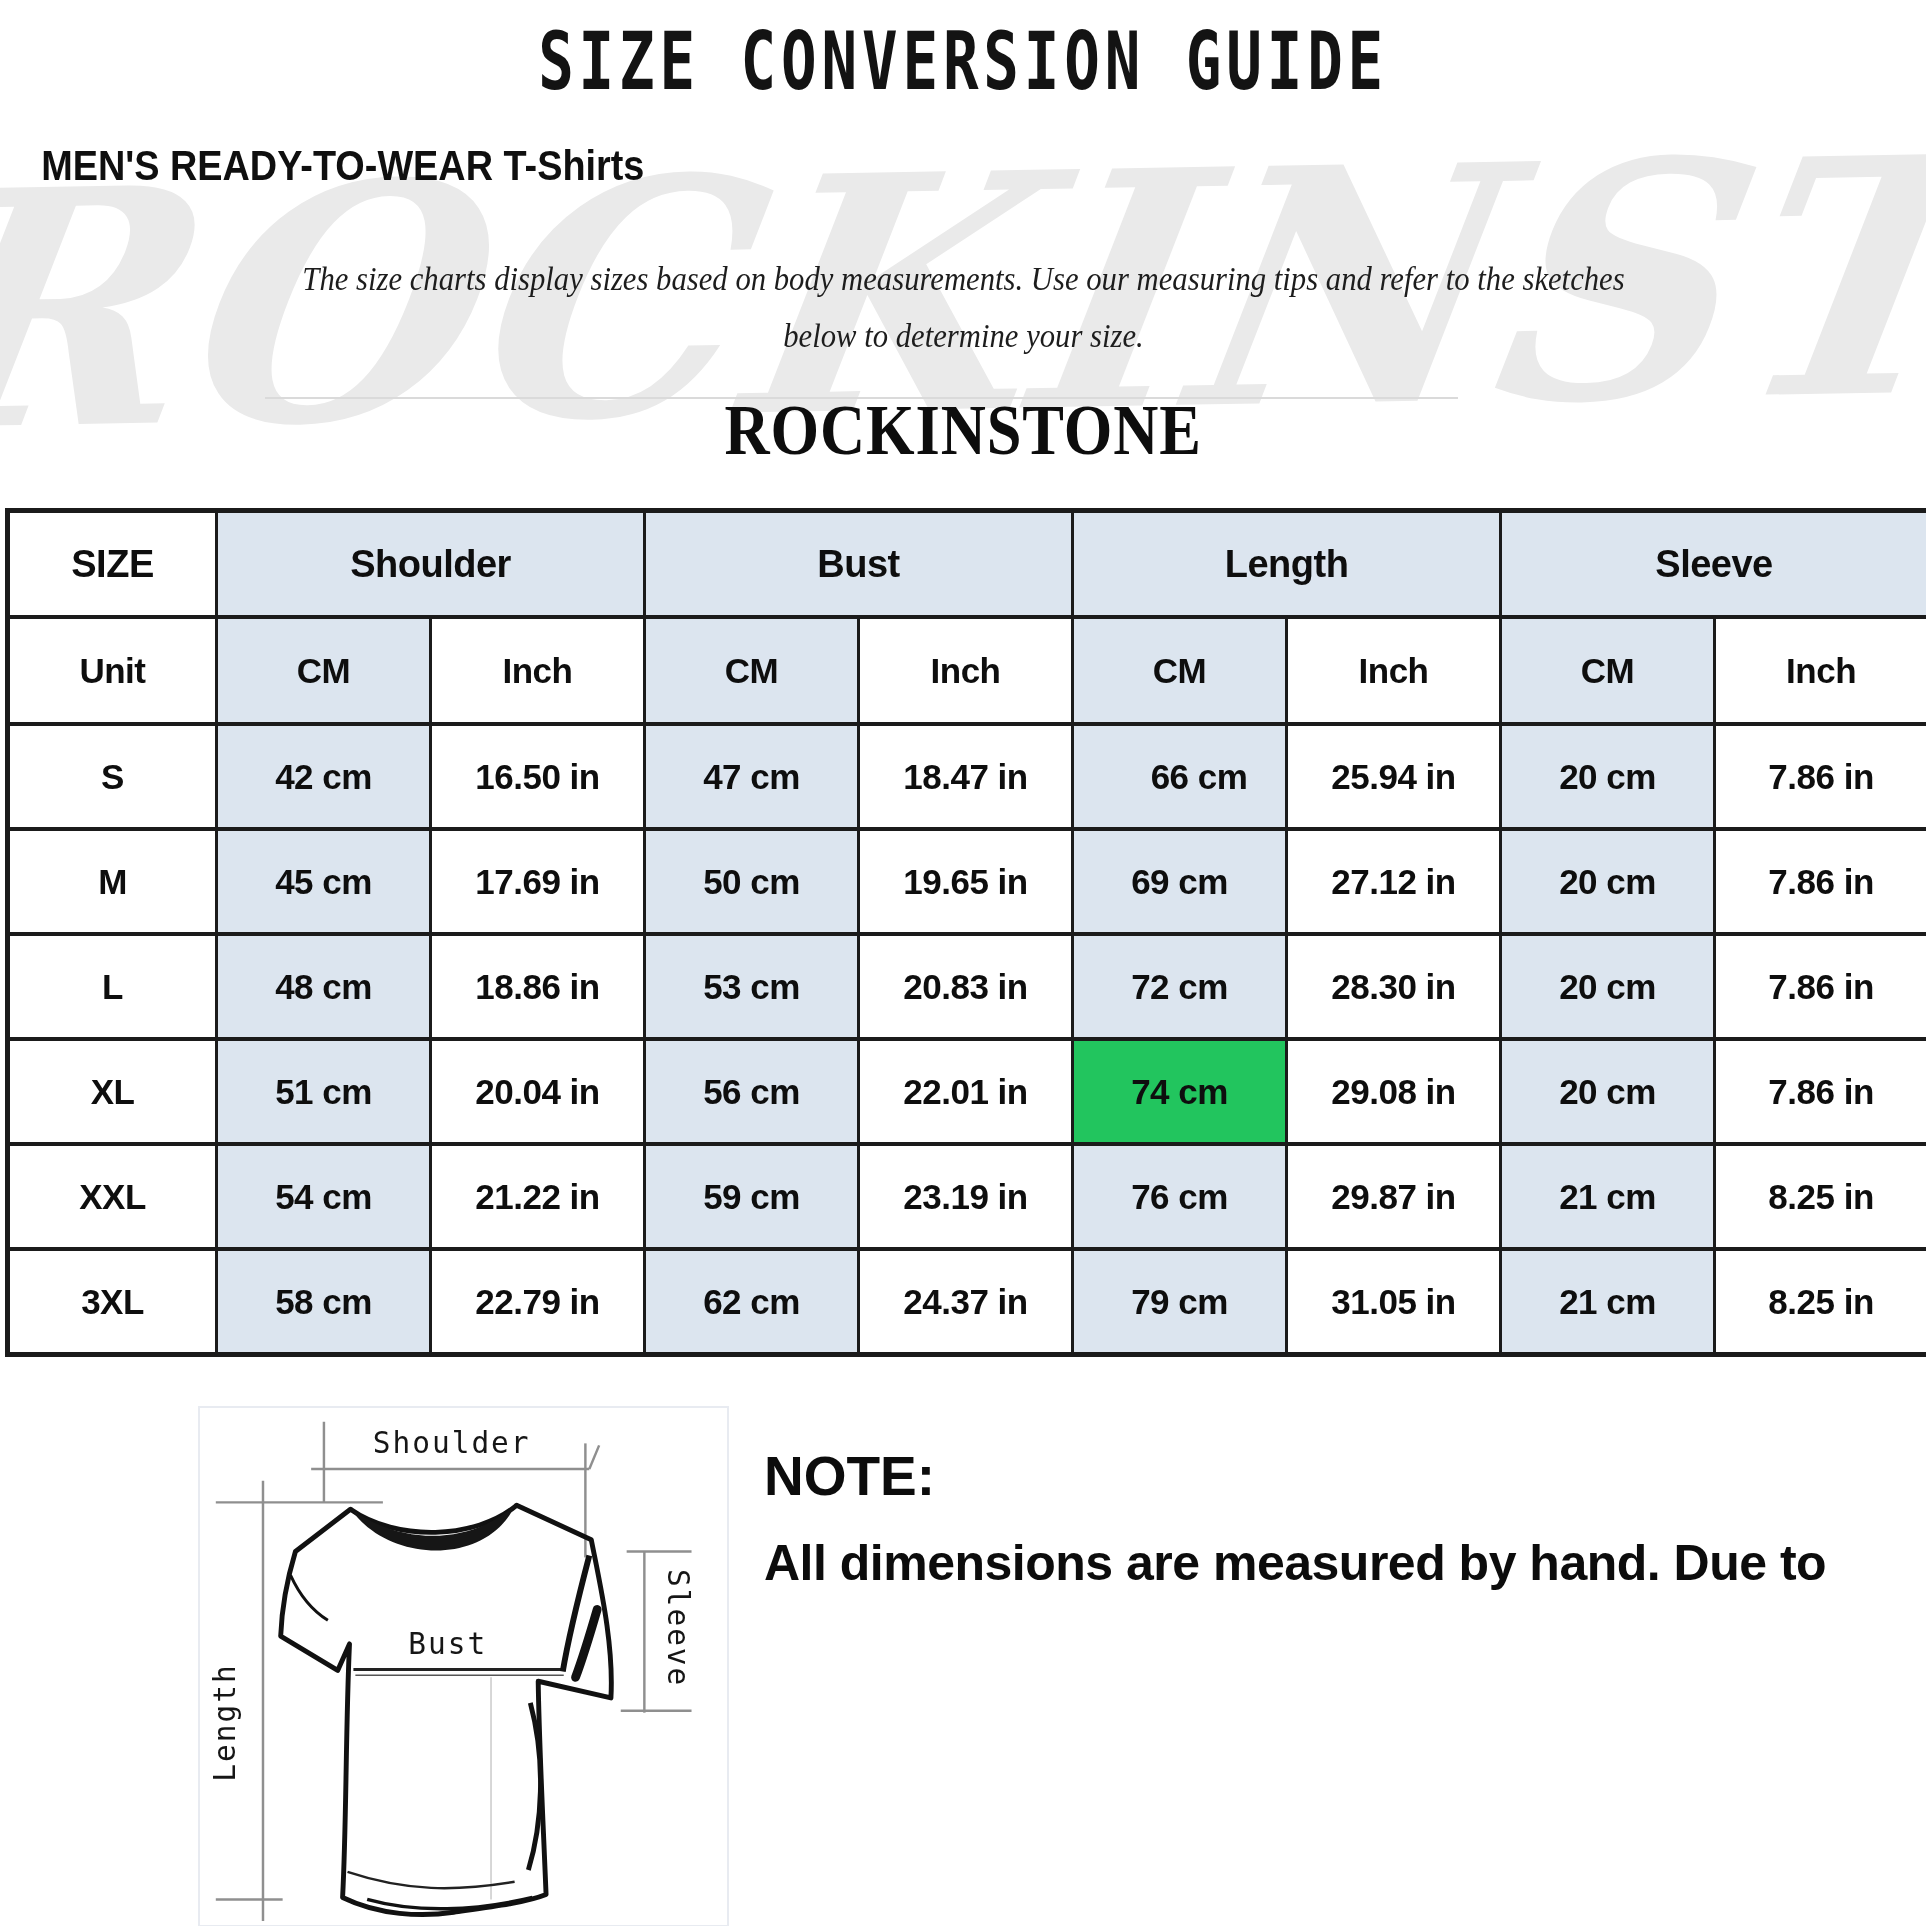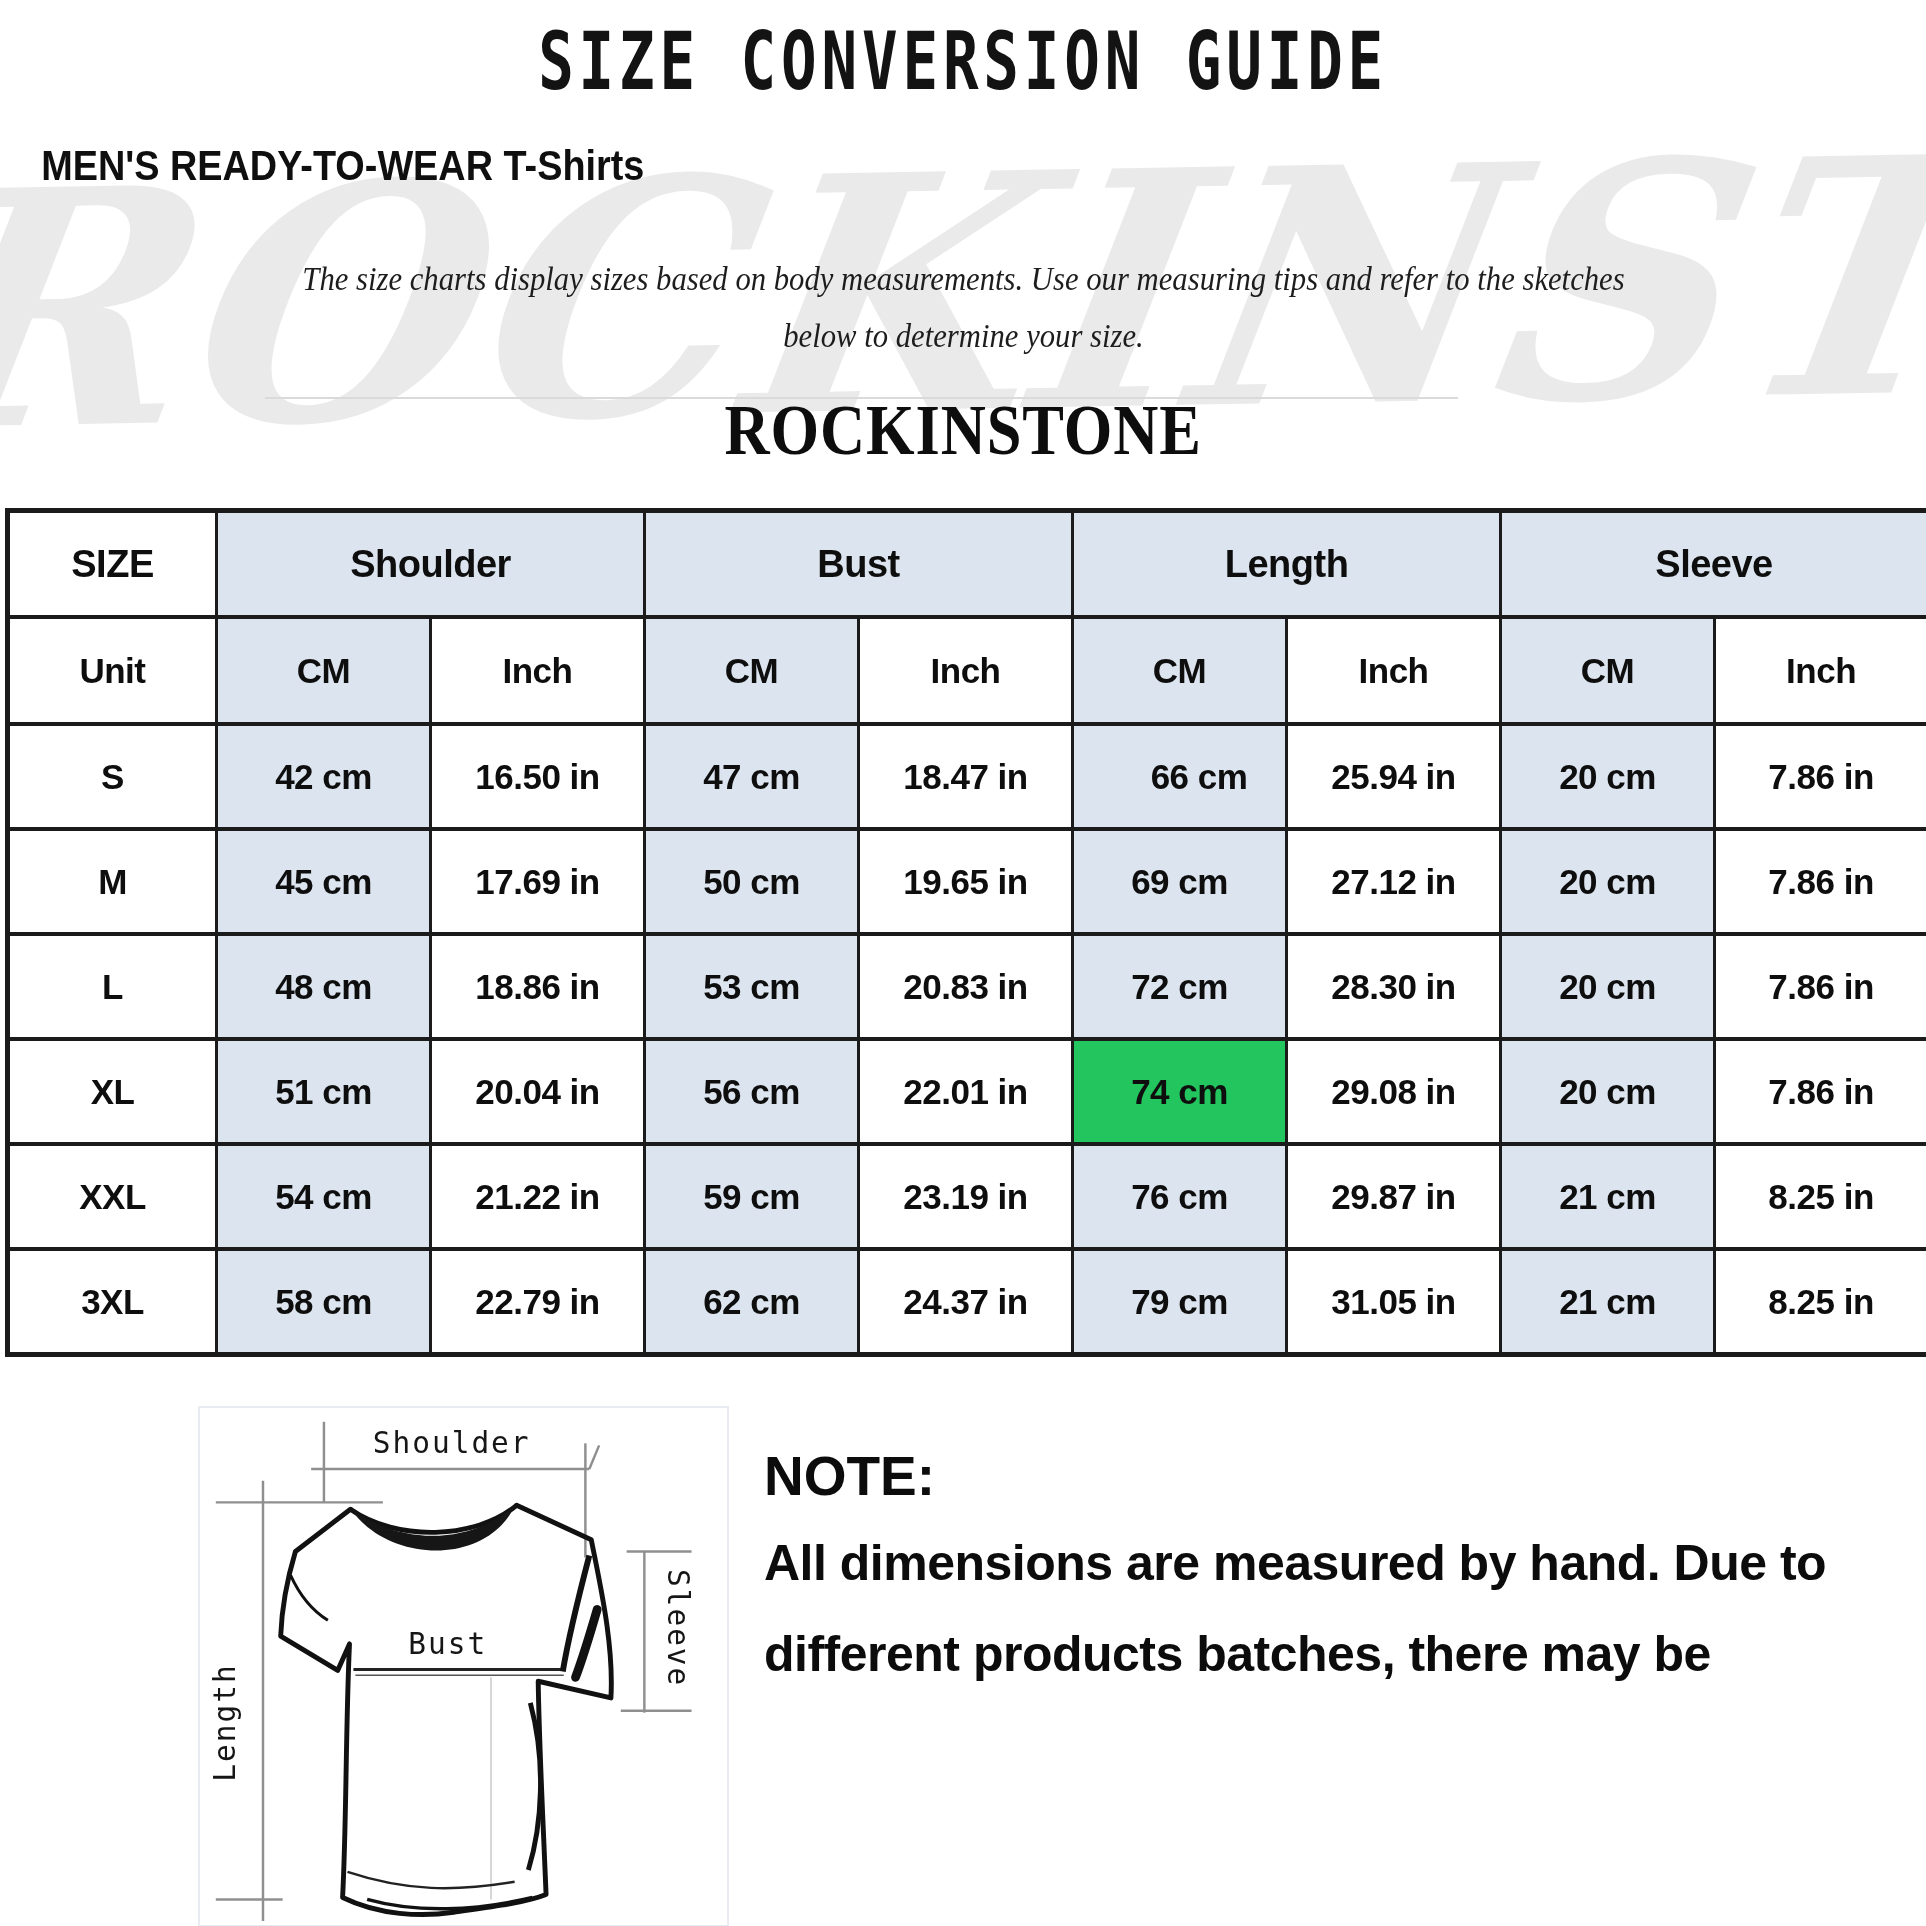--- a/index.html
+++ b/index.html
@@ -235,17 +235,16 @@
         <text x="252" y="250" text-anchor="middle">Bust</text>
         <text transform="translate(36,320) rotate(-90)" text-anchor="middle">Length</text>
         <text transform="translate(476,224) rotate(90)" text-anchor="middle">Sleeve</text>
       </g>
     </svg>
   </div>
 
   <div class="note">
     <div class="note-heading">NOTE:</div>
     <p>All dimensions are measured by hand. Due to</p>
-    <p>different products batches, there may be</p>
   </div>
 
 </div>
 
 
 </body></html>

